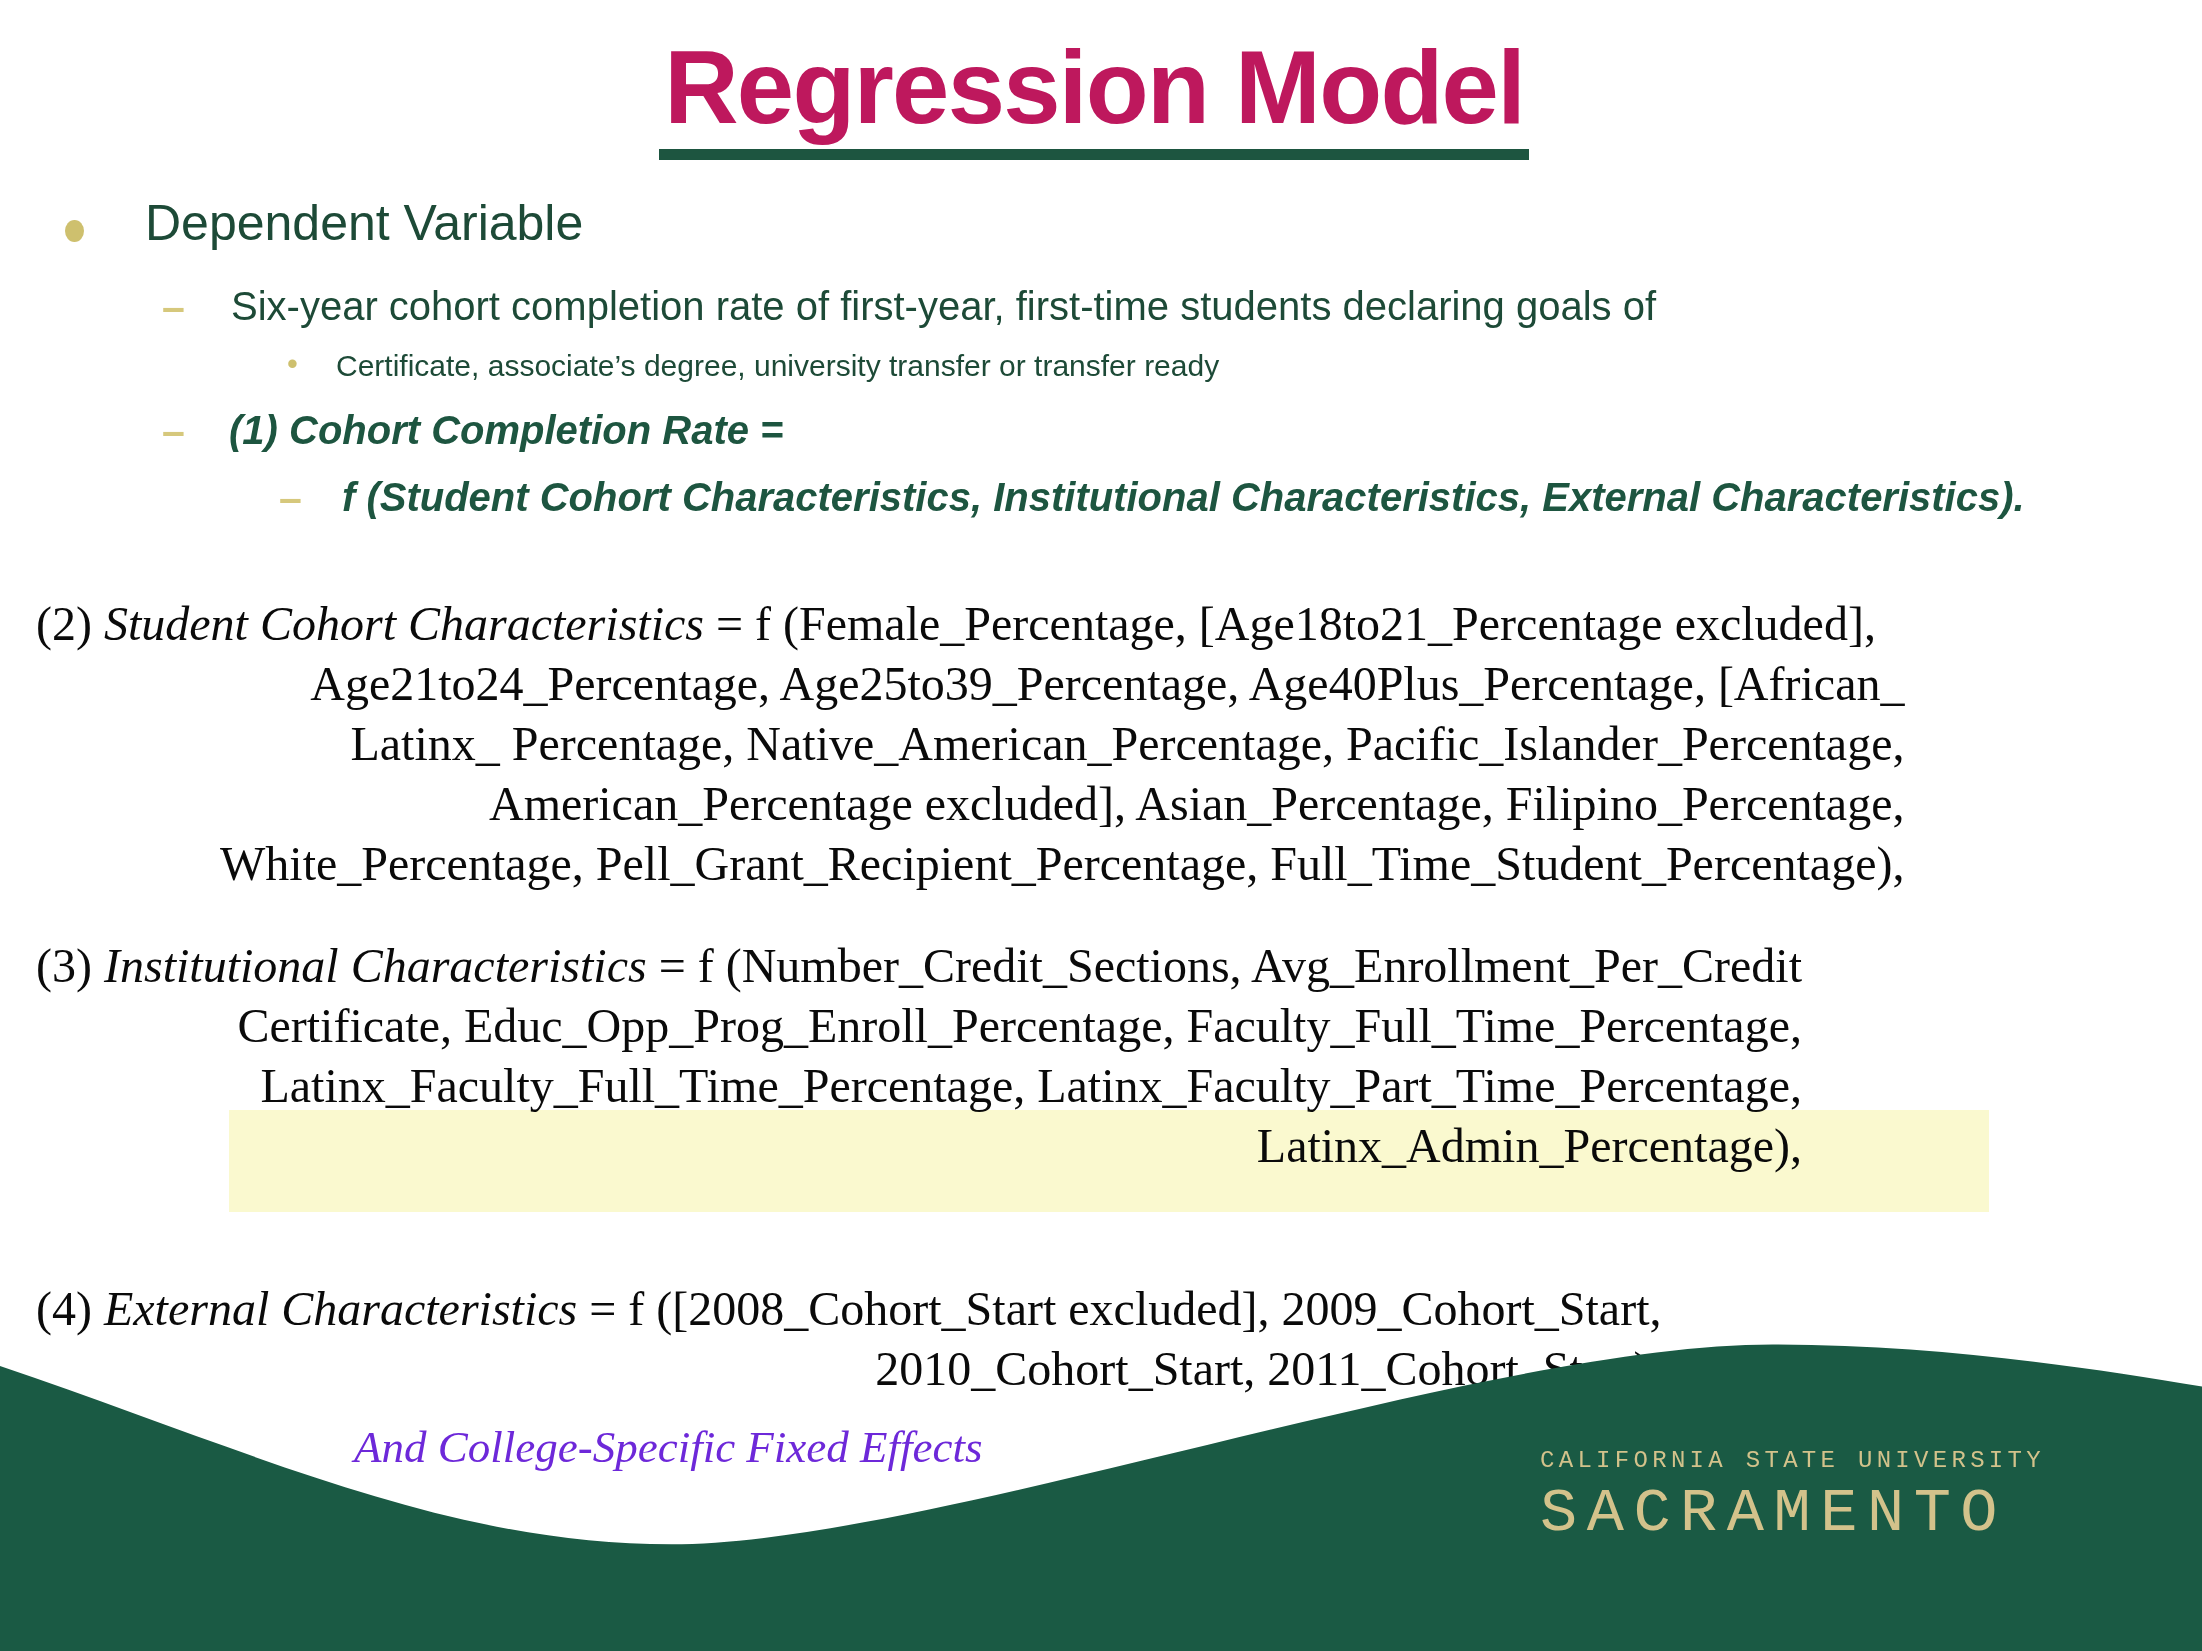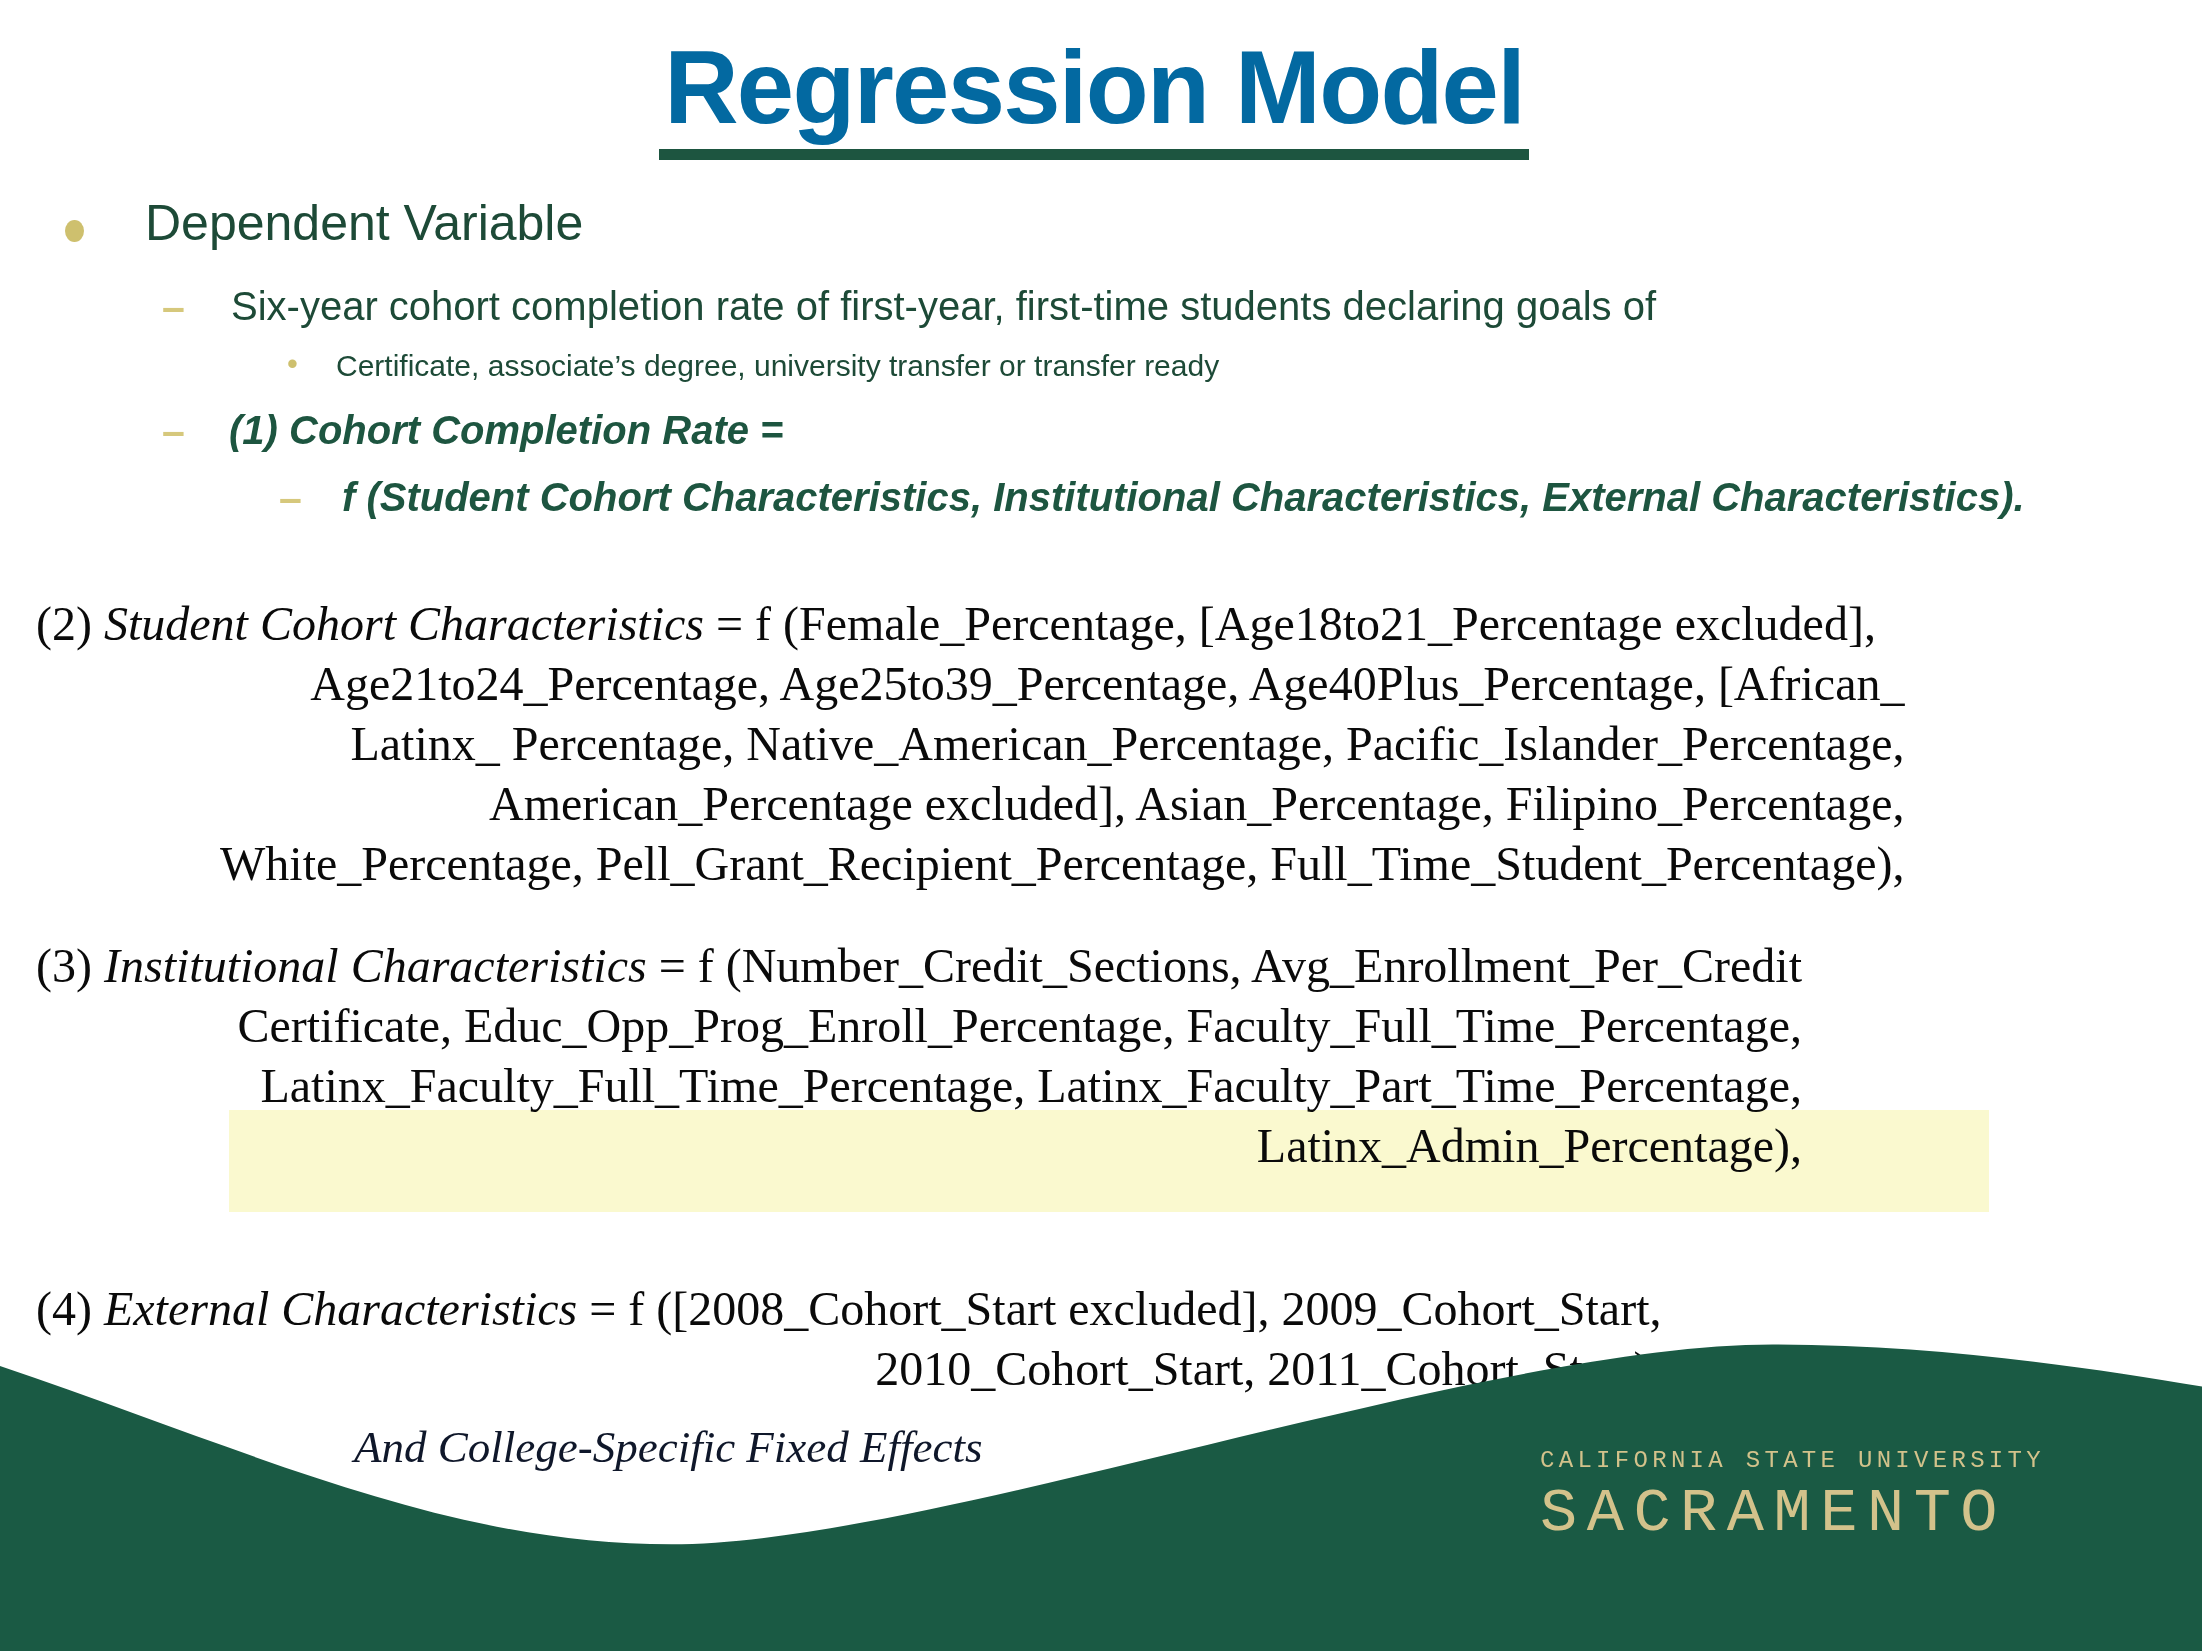--- a/index.html
+++ b/index.html
@@ -12,21 +12,21 @@
     font-family: "Liberation Sans", sans-serif;
   }
   
   .title {
     position: absolute;
     left: 659px;
     top: 29px;
     font-size: 103px;
     font-weight: 700;
     letter-spacing: -1.7px;
-    color: #0369a1;
+    color: #be185d;
     border-bottom: 11.2px solid #1D5540;
     padding: 0 5.2px 1.7px 5.2px;
     white-space: nowrap;
   }
   
   .b-l1 { position: absolute; left: 145px; top: 194px; font-size: 50px; color: #1D4A37; white-space: nowrap; }
   .b-l2 { position: absolute; left: 231px; top: 284px; font-size: 40px; color: #1D4A37; white-space: nowrap; }
   .b-l3 { position: absolute; left: 336px; top: 349px; font-size: 30px; color: #1D4A37; white-space: nowrap; }
   .b-g1 { position: absolute; left: 229px; top: 408px; font-size: 40px; color: #1D5540; font-style: italic; font-weight: 700; white-space: nowrap; }
   .b-g2 { position: absolute; left: 342px; top: 475px; font-size: 40px; color: #1D5540; font-style: italic; font-weight: 700; white-space: nowrap; }
@@ -64,21 +64,21 @@
     background: #FAF9CF;
     z-index: 1;
   }
   
   .footnote {
     position: absolute;
     left: 354px; top: 1421px;
     font-family: "Liberation Serif", serif;
     font-style: italic;
     font-size: 45px;
-    color: #0f172a;
+    color: #6d28d9;
     white-space: nowrap;
     z-index: 3;
   }
   
   .wave {
     position: absolute;
     left: 0; top: 1342px;
     width: 2203px; height: 310px;
     z-index: 2;
   }

